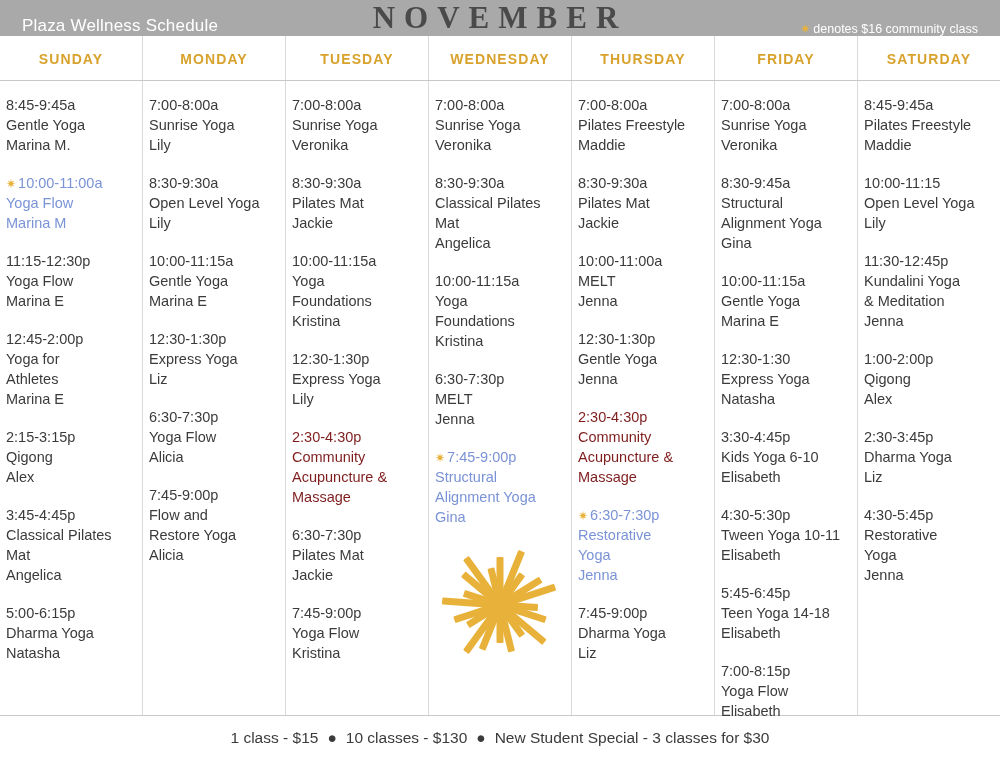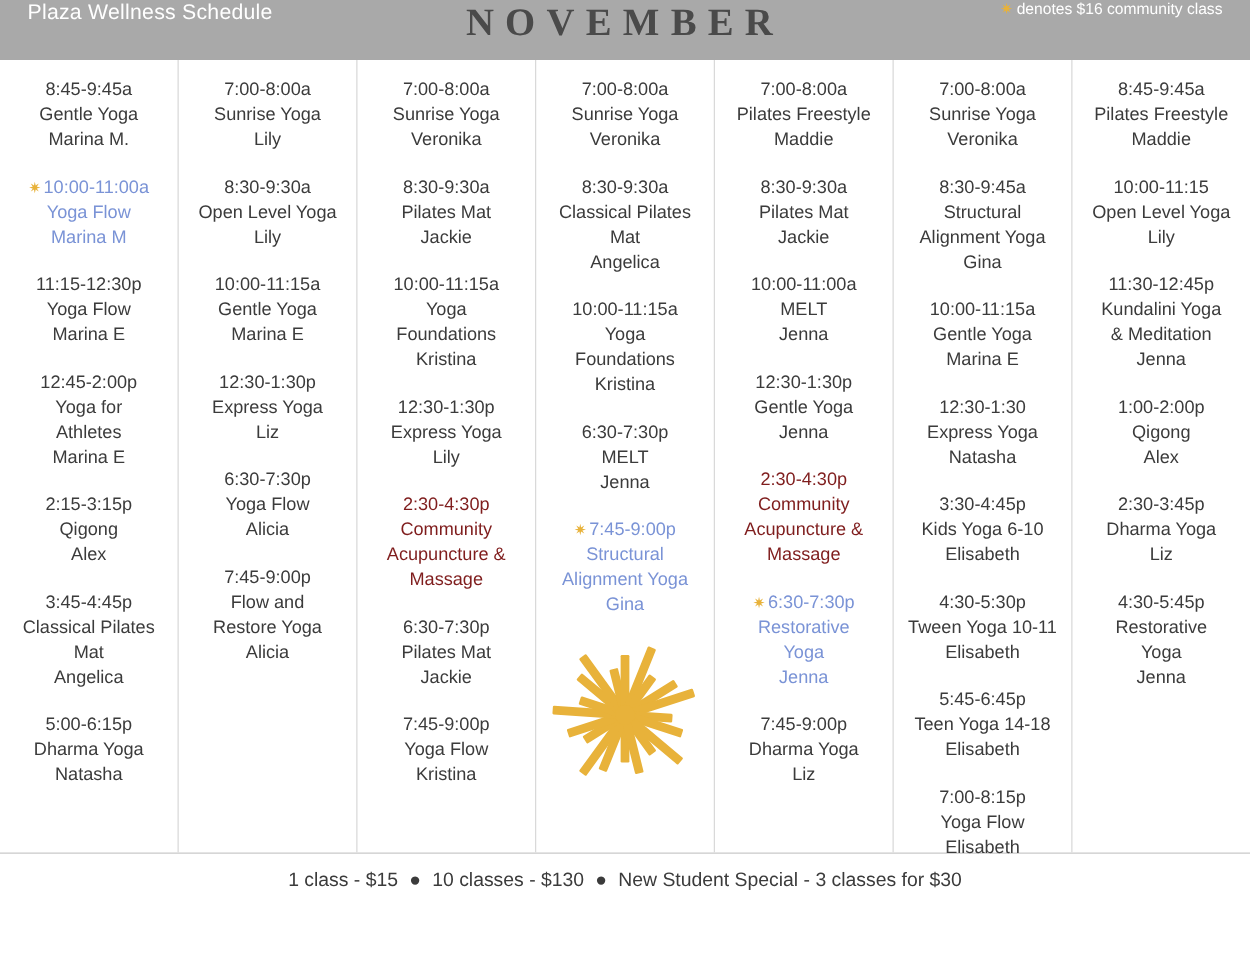--- a/index.html
+++ b/index.html
@@ -11,24 +11,24 @@
   }
   #page {
     position: relative;
     width: 1000px; height: 773px;
     overflow: hidden;
     background: #ffffff;
   }
 
   
   .header {
-    height: 48px;
+    height: 36px;
     background: #a9a9a9;
     display: flex;
-    align-items: flex-start;
+    align-items: flex-end;
     padding: 0 22px;
     color: #ffffff;
   }
   .header-title {
     font-size: 17px;
     letter-spacing: 0.2px;
     white-space: nowrap;
     flex: 0 0 auto;
     width: 300px;
   }
@@ -79,21 +79,20 @@
   
   .grid {
     display: flex;
     height: 635px;
     border-bottom: 1px solid #c9c9c9;
   }
   .col {
     flex: 1 1 0;
     border-right: 1px solid #d9d9d9;
     padding: 14px 6px 8px 6px;
-    text-align: center;
     position: relative;
   }
   .col:last-child { border-right: none; }
 
   .entry {
     margin-bottom: 18px;
     font-size: 14.5px;
     line-height: 1.38;
     color: #3b3b3b;
   }
@@ -150,20 +149,29 @@
 
   <div class="header">
     <div class="header-title">Plaza Wellness Schedule</div>
     <div class="header-month">NOVEMBER</div>
     <div class="header-note">
       <span class="mini-star">✷</span>
       <span>denotes $16 community class</span>
     </div>
   </div>
 
+  <div class="daynames">
+      <div class="dayname">SUNDAY</div>
+      <div class="dayname">MONDAY</div>
+      <div class="dayname">TUESDAY</div>
+      <div class="dayname">WEDNESDAY</div>
+      <div class="dayname">THURSDAY</div>
+      <div class="dayname">FRIDAY</div>
+      <div class="dayname">SATURDAY</div>
+    </div>
 
   <div class="grid">
       <div class="col">
         <div class="entry">
           <span class="line">8:45-9:45a</span>
           <span class="line">Gentle Yoga</span>
           <span class="line">Marina M.</span>
         </div>
         <div class="entry blue">
           <span class="line"><span class="star">✷</span>10:00-11:00a</span>

